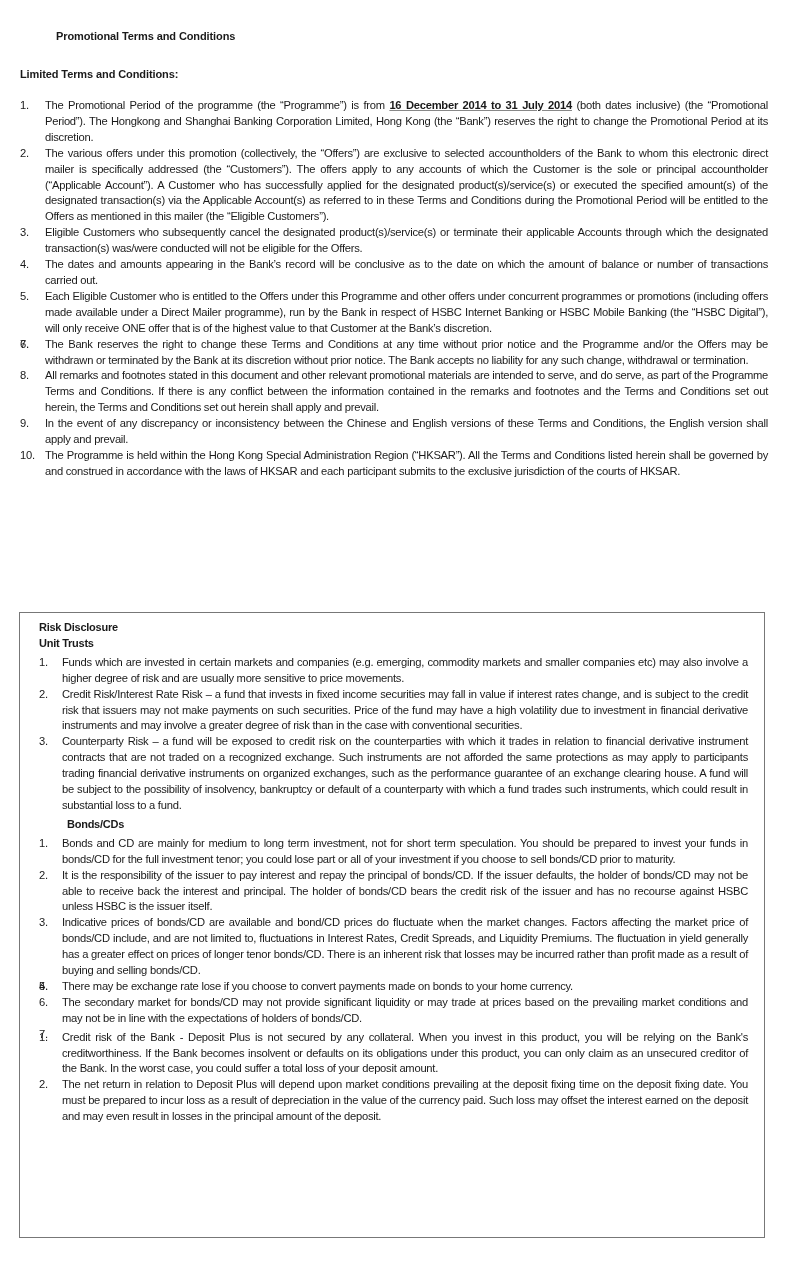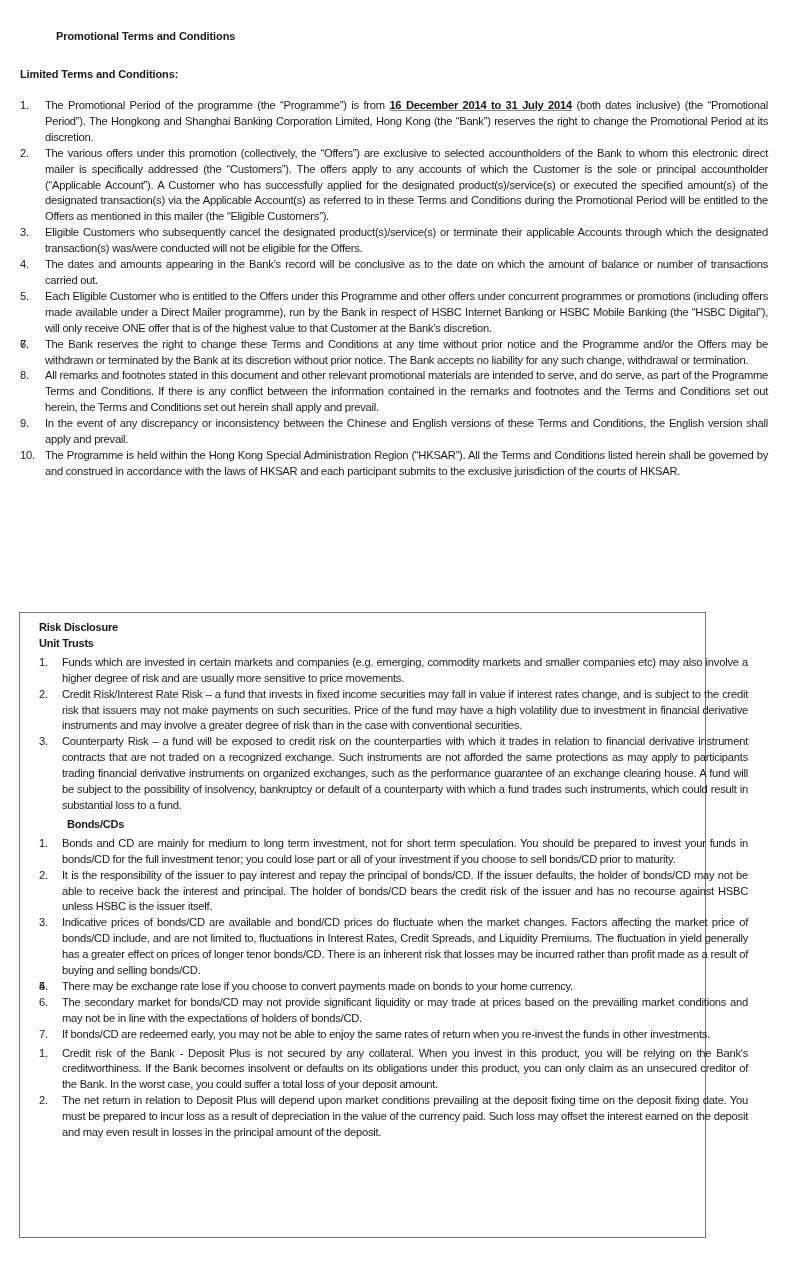--- a/index.html
+++ b/index.html
@@ -14,21 +14,21 @@
   ol.terms {
     position: absolute; left: 20px; top: 98px; width: 748px;
     margin: 0; padding: 0; list-style: none;
     font-size: 11.2px; line-height: 15.9px; text-align: justify;
     letter-spacing: -0.25px;
   }
   ol.terms li { position: relative; padding-left: 25px; margin: 0; }
   ol.terms li .num { position: absolute; left: 0; top: 0; }
   .hl { font-weight: bold; text-decoration: underline; text-decoration-color: #888; }
   .risk-box {
-    position: absolute; left: 19px; top: 612px; width: 687px; height: 626px;
+    position: absolute; left: 19px; top: 612px; width: 746px; height: 626px;
     border: 1px solid #777; box-sizing: border-box;
   }
   .risk-inner { position: absolute; left: 19px; top: 7px; width: 709px; font-size: 11.2px; line-height: 15.9px; letter-spacing: -0.25px; }
   .risk-inner h3 { margin: 0; font-size: 11px; font-weight: bold; line-height: 15.9px; }
   .risk-inner ol { margin: 0 0 0 0; padding: 0; list-style: none; text-align: justify; }
   .risk-inner ol li { position: relative; padding-left: 23px; }
   .risk-inner ol li .num { position: absolute; left: 0; top: 0; }
   .gap-top { margin-top: 3px !important; padding-left: 28px; }
 </style>
 </head>
@@ -66,21 +66,21 @@
       </ol>
 
       <h3 class="gap-top">Bonds/CDs</h3>
       <ol class="gap-top">
         <li><span class="num">1.</span><span>Bonds and CD are mainly for medium to long term investment, not for short term speculation. You should be prepared to invest your funds in bonds/CD for the full investment tenor; you could lose part or all of your investment if you choose to sell bonds/CD prior to maturity.</span></li>
         <li><span class="num">2.</span><span>It is the responsibility of the issuer to pay interest and repay the principal of bonds/CD. If the issuer defaults, the holder of bonds/CD may not be able to receive back the interest and principal. The holder of bonds/CD bears the credit risk of the issuer and has no recourse against HSBC unless HSBC is the issuer itself.</span></li>
         <li><span class="num">3.</span><span>Indicative prices of bonds/CD are available and bond/CD prices do fluctuate when the market changes. Factors affecting the market price of bonds/CD include, and are not limited to, fluctuations in Interest Rates, Credit Spreads, and Liquidity Premiums. The fluctuation in yield generally has a greater effect on prices of longer tenor bonds/CD. There is an inherent risk that losses may be incurred rather than profit made as a result of buying and selling bonds/CD.</span></li>
         <li><span class="num">4.</span></li>
         <li><span class="num">5.</span><span>There may be exchange rate lose if you choose to convert payments made on bonds to your home currency.</span></li>
         <li><span class="num">6.</span><span>The secondary market for bonds/CD may not provide significant liquidity or may trade at prices based on the prevailing market conditions and may not be in line with the expectations of holders of bonds/CD.</span></li>
-        <li><span class="num">7.</span><span>If bonds/CD are redeemed early, you may not be able to enjoy the same rates of return when you re-invest the funds in other investments.</span></li>
+        <li><span class="num">7.</span></li>
       </ol>
 
       <ol class="gap-top">
         <li><span class="num">1.</span><span>Credit risk of the Bank - Deposit Plus is not secured by any collateral. When you invest in this product, you will be relying on the Bank's creditworthiness. If the Bank becomes insolvent or defaults on its obligations under this product, you can only claim as an unsecured creditor of the Bank. In the worst case, you could suffer a total loss of your deposit amount.</span></li>
         <li><span class="num">2.</span><span>The net return in relation to Deposit Plus will depend upon market conditions prevailing at the deposit fixing time on the deposit fixing date. You must be prepared to incur loss as a result of depreciation in the value of the currency paid. Such loss may offset the interest earned on the deposit and may even result in losses in the principal amount of the deposit.</span></li>
       </ol>
     </div>
   </div>
 </div>
 

